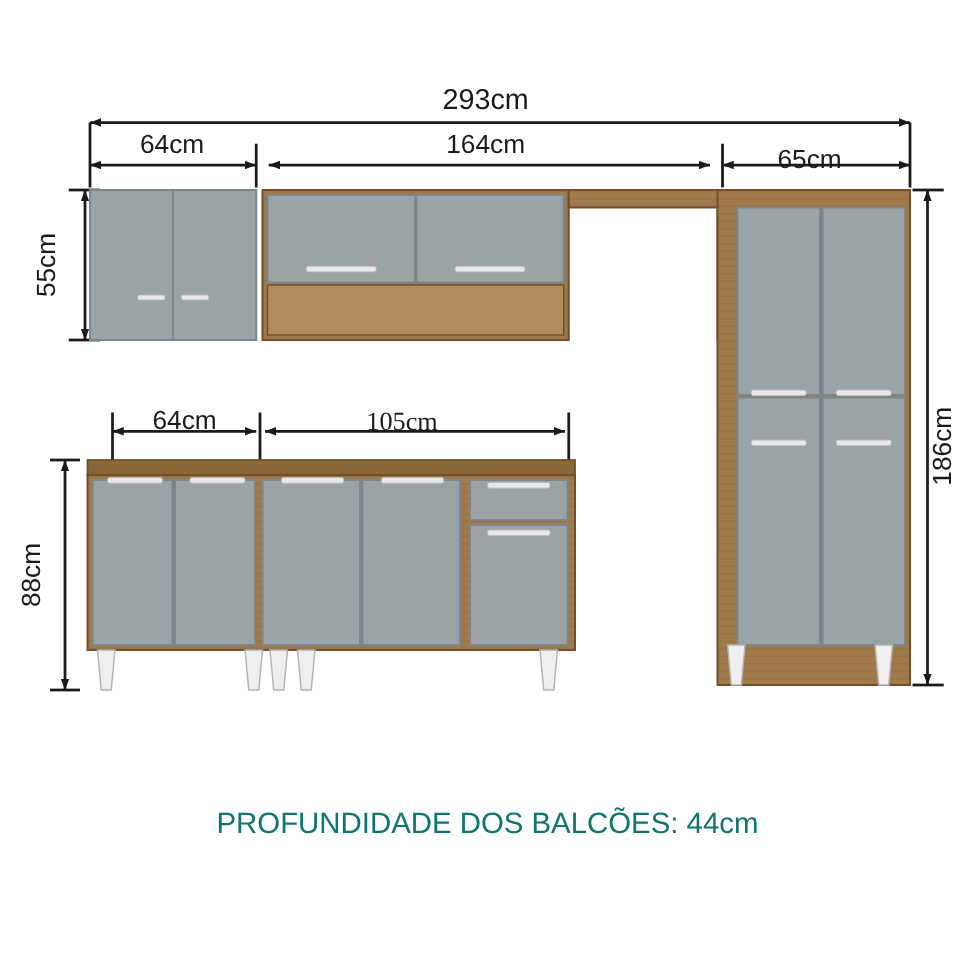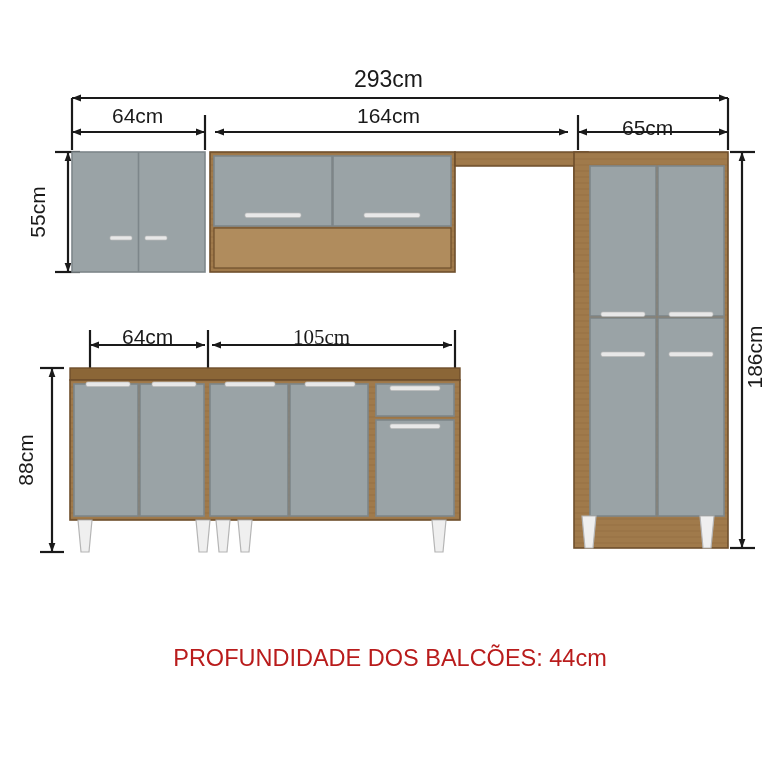--- a/index.html
+++ b/index.html
@@ -25,21 +25,21 @@
     font-family: "Liberation Sans", sans-serif;
   }
   .dim-label.vert {
     transform-origin: center center;
   }
   .caption {
     position: absolute;
     width: 100%;
     text-align: center;
     font-size: 23.5px;
-    color: #b91c1c;
+    color: #0f766e;
     font-family: "Liberation Sans", sans-serif;
     letter-spacing: 0px;
   }
   svg.layer {
     position: absolute;
     left: 0;
     top: 0;
   }
 </style>
 </head>

